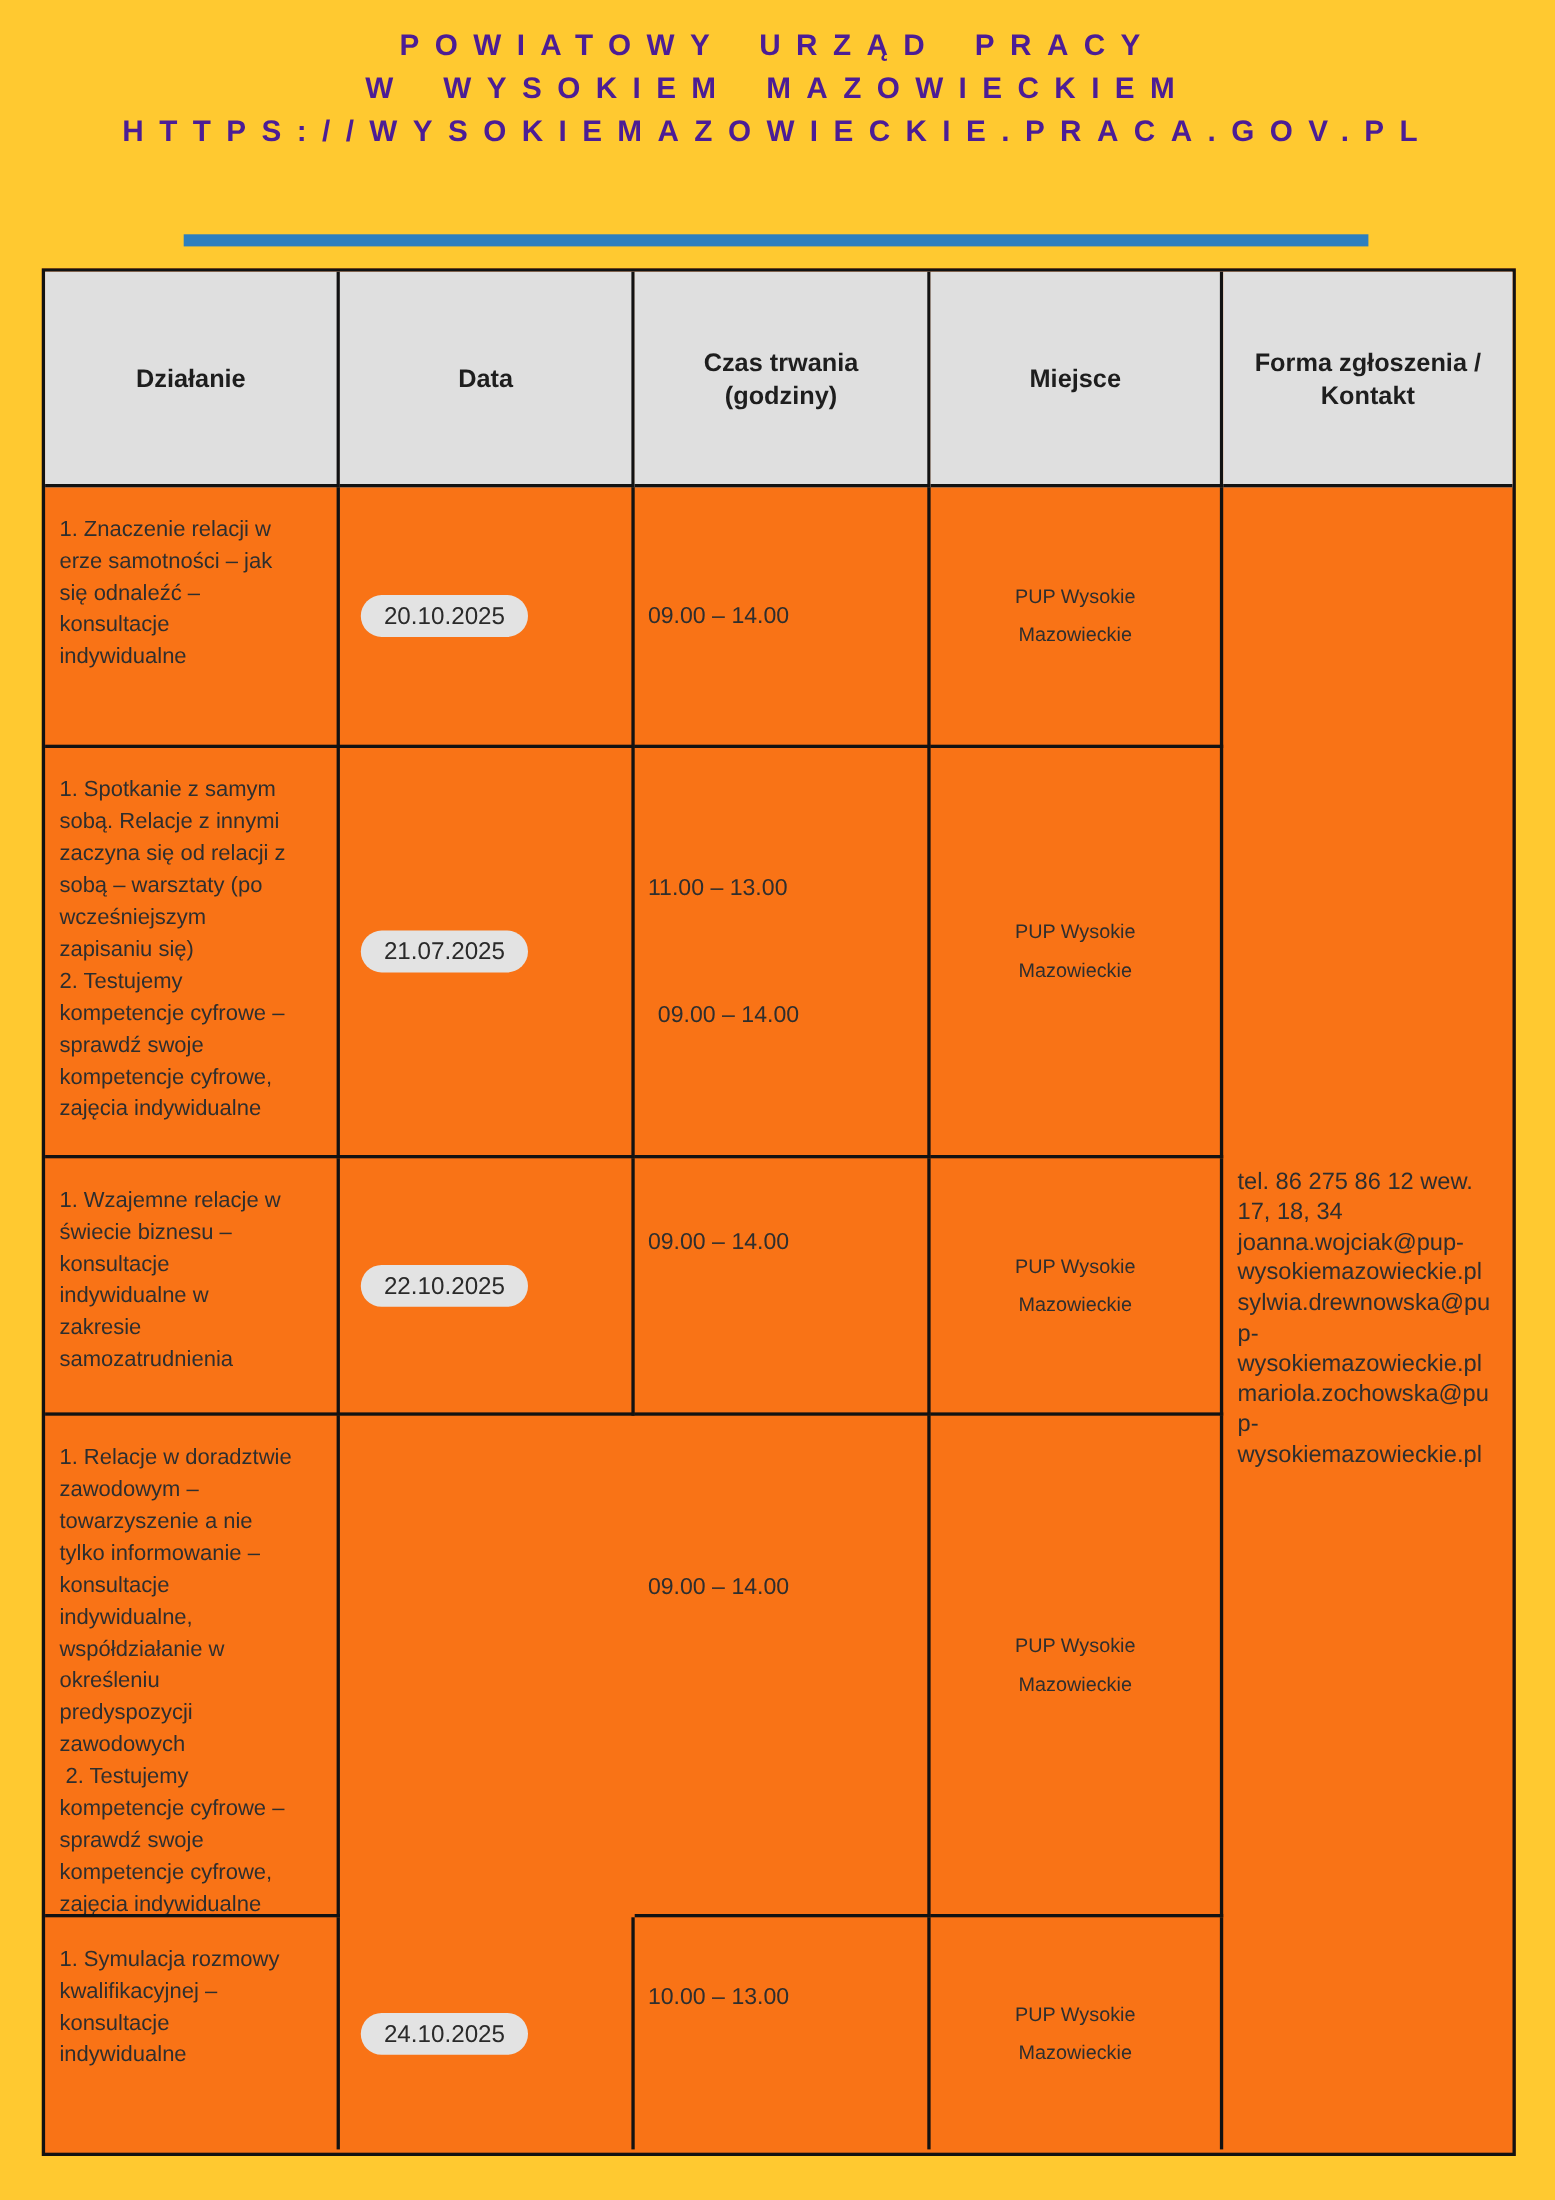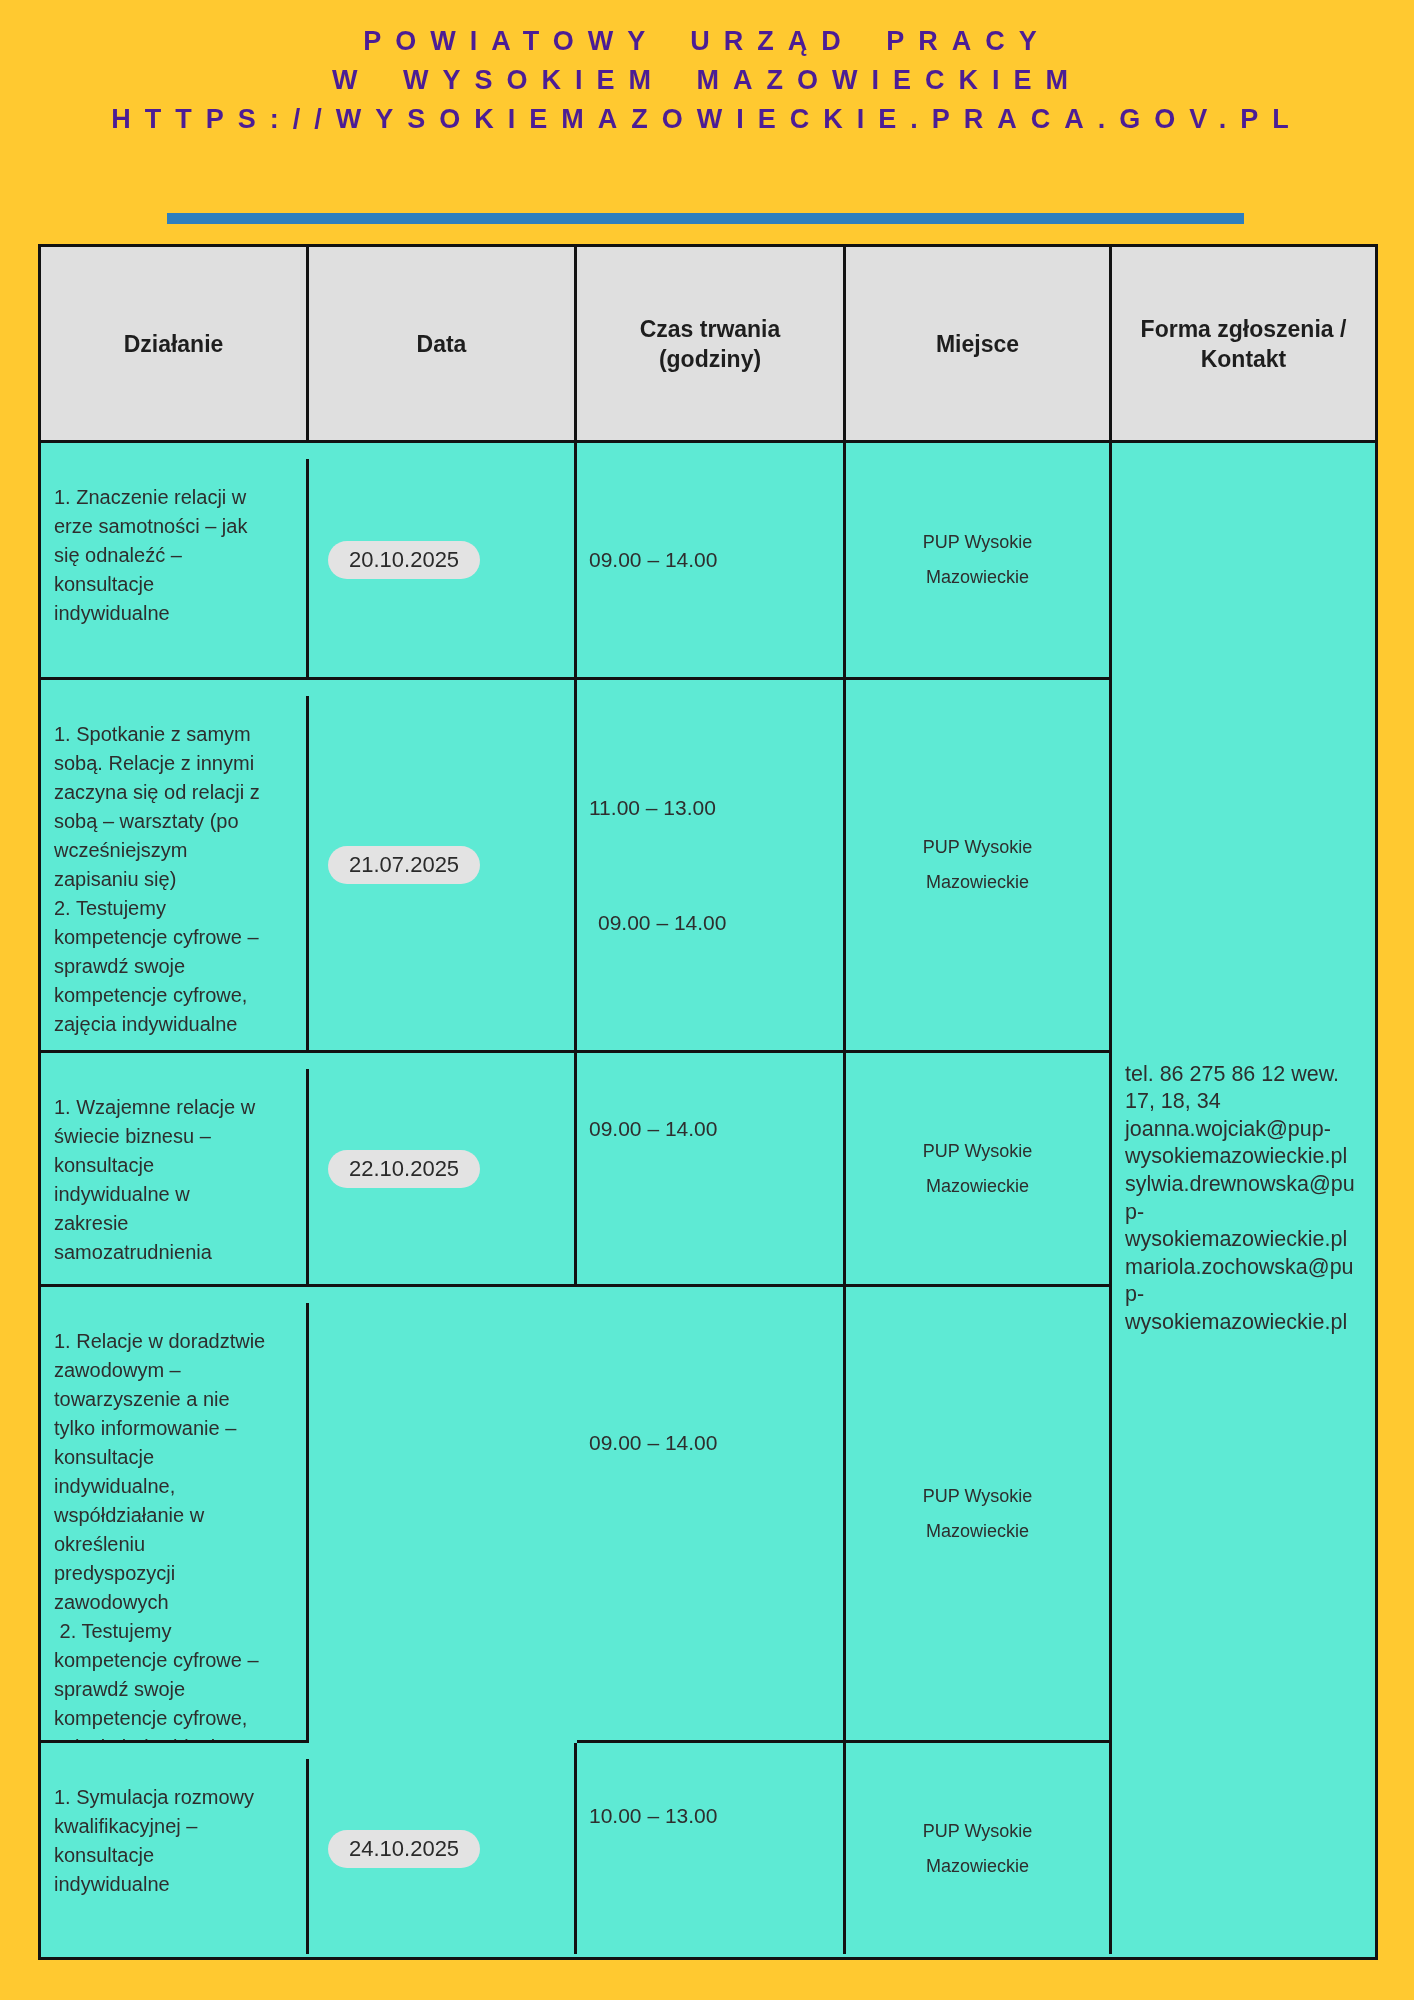--- a/index.html
+++ b/index.html
@@ -17,41 +17,40 @@
     font-size:27px;line-height:39px;
     letter-spacing:14px;word-spacing:10px;white-space:nowrap;
   }
   .underbar{
     position:absolute;left:167px;top:213px;width:1077px;height:11px;
     background:#2E7FBE;
   }
   
   .sched{
     position:absolute;left:38px;top:244px;width:1340px;height:1716px;
-    background:#5eead4;border:3px solid #121212;box-sizing:border-box;
+    background:#f97316;border:3px solid #121212;box-sizing:border-box;
     display:grid;
     grid-template-columns:268px 268px 269px 266px 263px;
     grid-template-rows:196px 237px 373px 234px 456px 211px;
   }
   .cell{
     box-sizing:border-box;
     border-right:3px solid #121212;border-bottom:3px solid #121212;
     color:#2E2E2E;overflow:hidden;
   }
   .no-br{border-right:none;}
   .no-bb{border-bottom:none;}
   .th{
     background:#DFDFDF;display:flex;align-items:center;justify-content:center;
     font-weight:bold;font-size:23px;line-height:30px;color:#1E1E1E;
     text-align:center;white-space:pre-line;
   }
   .act{
     padding:24px 10px 0 13px;font-size:20px;line-height:29px;
     white-space:pre-line;
-    margin-top:16px;
   }
   .datec{
     display:flex;align-items:center;justify-content:flex-start;
     padding-left:19px;
   }
   .pill{
     background:#E3E3E3;border-radius:20px;padding:6px 21px;
     font-size:22px;color:#2A2A2A;white-space:nowrap;
   }
   .timec{

